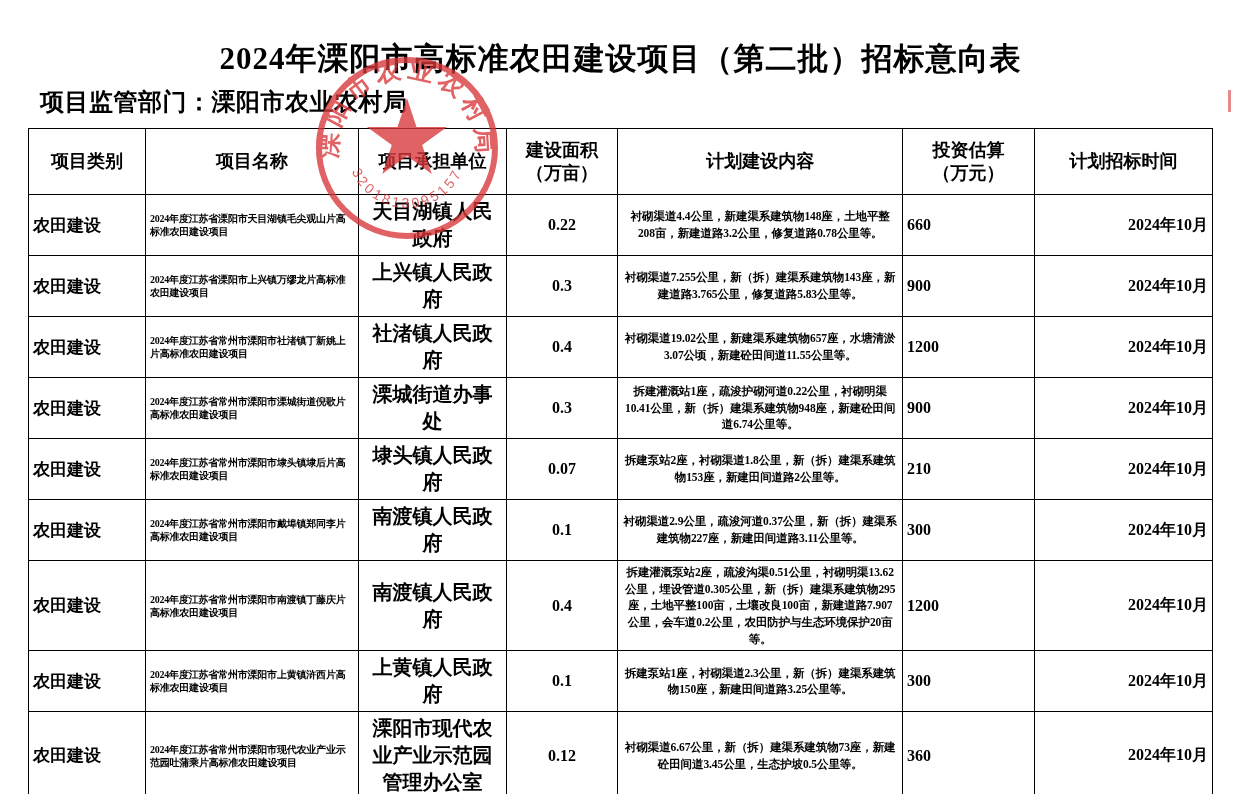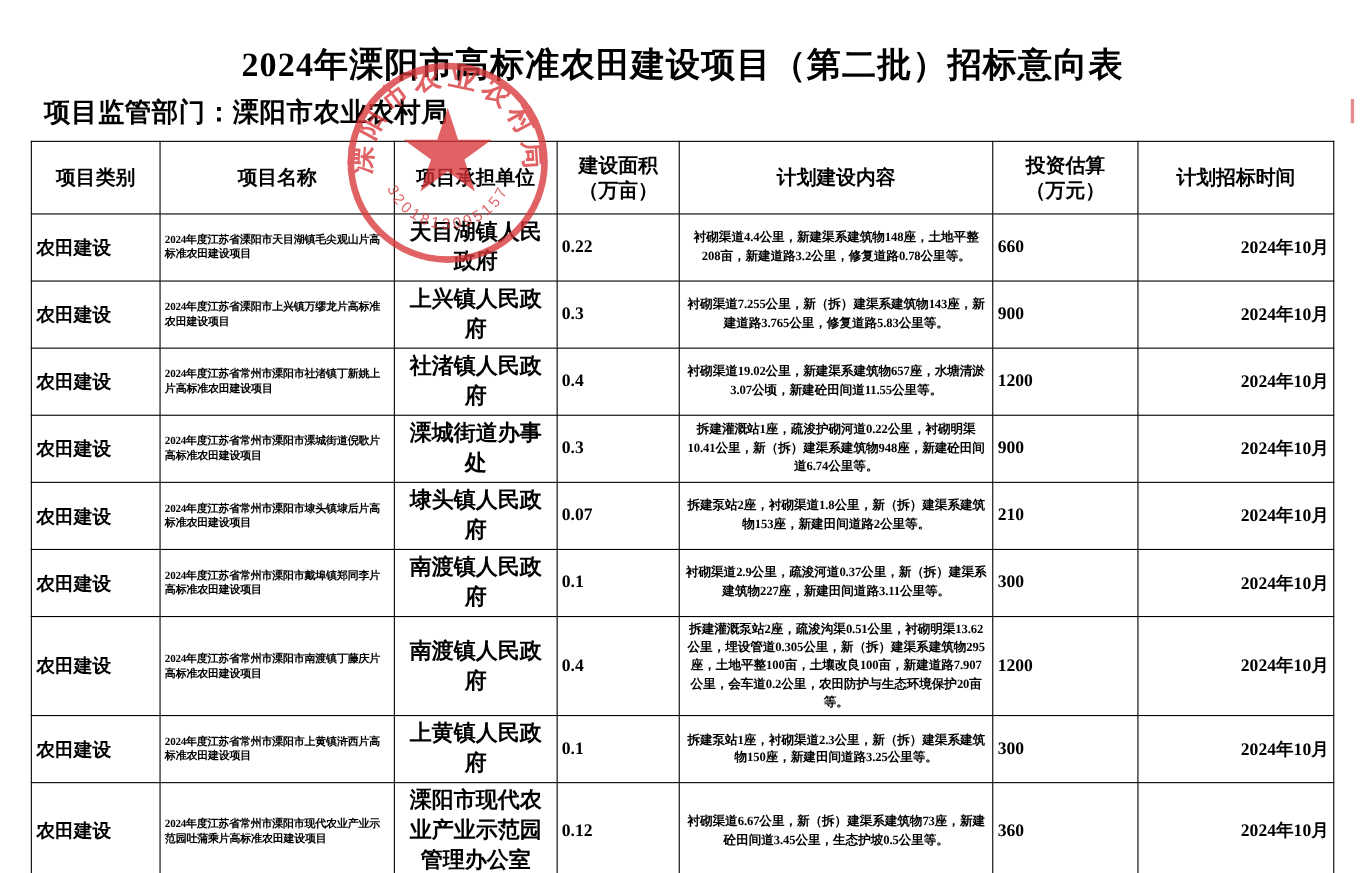--- a/index.html
+++ b/index.html
@@ -68,20 +68,21 @@
     text-align: left;
     letter-spacing: -0.2px;
   }
   .c-unit {
     text-align: center;
     font-size: 20px;
     font-weight: bold;
     line-height: 1.35;
   }
   .c-area {
+    text-align: center;
     font-size: 16px;
     font-weight: bold;
   }
   .c-content {
     font-size: 11.5px;
     font-weight: bold;
     line-height: 1.45;
     text-align: center;
     letter-spacing: -0.1px;
   }

